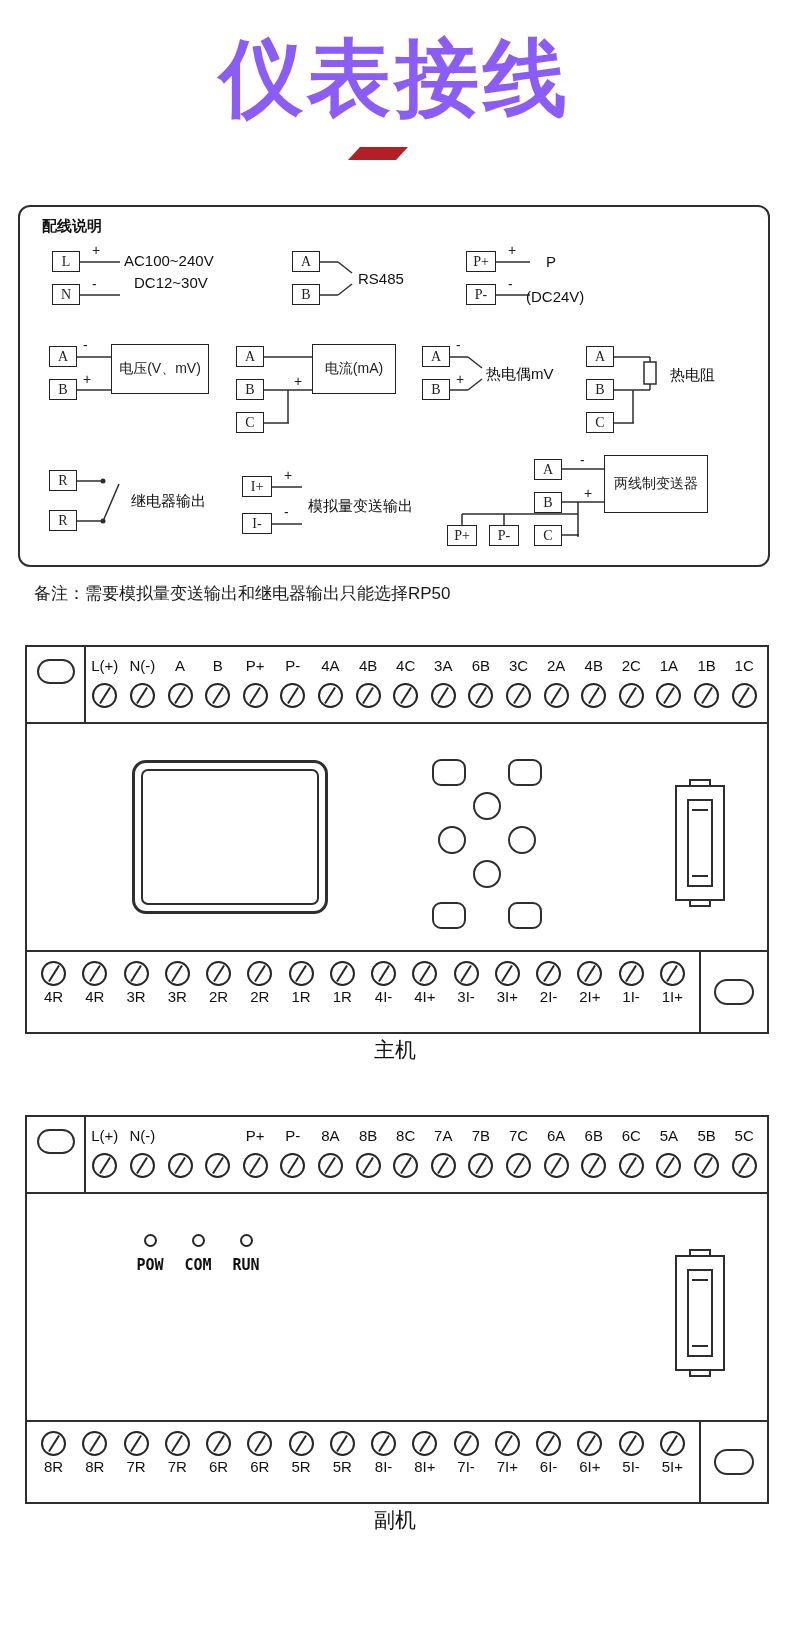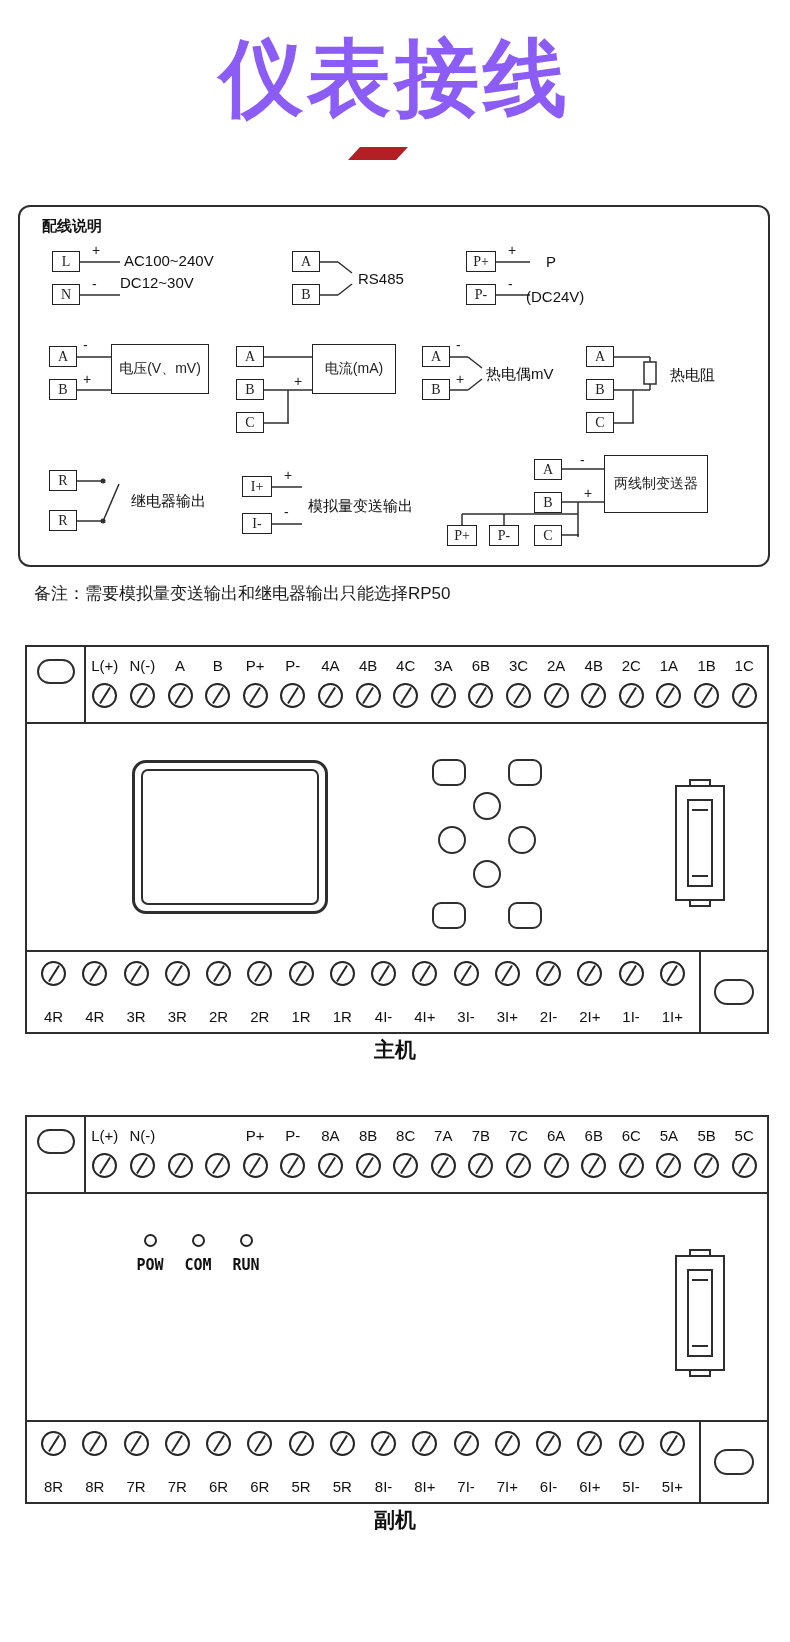--- a/index.html
+++ b/index.html
@@ -53,21 +53,21 @@
   .strip-bottom{position:absolute;left:0;bottom:0;right:0;height:80px;border-top:2px solid var(--line,#2e2e2e);}
   .oval-zone-tl{position:absolute;left:0;top:0;width:57px;height:100%;border-right:2px solid var(--line,#2e2e2e);}
   .oval-zone-br{position:absolute;right:0;top:0;width:66px;height:100%;border-left:2px solid var(--line,#2e2e2e);}
   .oval{width:38px;height:25px;border:2px solid var(--line,#2e2e2e);border-radius:13px;margin:12px auto 0;box-sizing:border-box;}
   .oval-zone-br .oval{margin-top:27px;width:40px;height:26px;}
   .cells{position:absolute;display:flex;}
   .cells.top{left:59px;top:10px;width:677px;height:62px;}
   .cells.bottom{left:6px;bottom:3px;width:660px;height:74px;padding-top:6px;box-sizing:border-box;}
   .tcell{flex:1 1 0;display:flex;flex-direction:column;align-items:center;}
   .cells.top .tcell{gap:8px;}
-  .cells.bottom .tcell{gap:22px;}
+  .cells.bottom .tcell{gap:2px;}
   .tlabel{font-size:15px;height:18px;line-height:18px;white-space:nowrap;color:#111;}
   .screw{width:25px;height:25px;border:2px solid #262626;border-radius:50%;position:relative;
          box-sizing:border-box;background:#fff;flex:0 0 auto;}
   .screw::after{content:"";position:absolute;left:50%;top:1px;height:19px;width:2px;background:#262626;
          transform:translateX(-50%) rotate(32deg);}
 
   
   .display{position:absolute;left:105px;top:113px;width:196px;height:154px;
            border:3px solid var(--line,#2e2e2e);border-radius:14px;box-sizing:border-box;}
   .display-inner{position:absolute;inset:6px;border:2px solid var(--line,#2e2e2e);border-radius:7px;}
@@ -85,21 +85,21 @@
               border:2px solid var(--line,#2e2e2e);box-sizing:border-box;}
   .conn-line{position:absolute;left:3px;right:3px;height:2px;background:var(--line,#2e2e2e);}
   .conn-line.t{top:8px;} .conn-line.b{bottom:8px;}
 
   
   .led-row{position:absolute;left:100px;top:117px;display:flex;gap:2px;}
   .led-item{width:46px;display:flex;flex-direction:column;align-items:center;gap:9px;}
   .led{width:13px;height:13px;border:2px solid #262626;border-radius:50%;box-sizing:border-box;}
   .led-label{font-size:15px;font-weight:700;font-family:"DejaVu Sans Mono",monospace;color:#111;}
 
-  .caption{position:absolute;left:0;width:790px;text-align:center;font-size:21px;font-weight:700;color:#111;}
+  .caption{position:absolute;left:0;width:790px;text-align:center;font-size:21px;font-weight:400;color:#111;}
   #main-caption{top:1036px;}
   #sub-caption{top:1506px;}
 </style>
 </head>
 <body>
 
 <div id="page">
 
   <div id="title">仪表接线</div>
   <div id="red-mark"></div>
@@ -110,21 +110,21 @@
     <div class="wg" id="g-power">
       <svg class="wires" width="230" height="70">
         <line x1="30" y1="15" x2="70" y2="15"></line>
         <line x1="30" y1="48" x2="70" y2="48"></line>
       </svg>
       <div class="tbox" style="left:2px;top:4px">L</div>
       <span class="sgn" style="left:42px;top:-4px">+</span>
       <div class="tbox" style="left:2px;top:37px">N</div>
       <span class="sgn" style="left:42px;top:30px">-</span>
       <div class="wlabel" style="left:74px;top:5px">AC100~240V</div>
-      <div class="wlabel" style="left:70px;top:27px">DC12~30V</div>
+      <div class="wlabel" style="left:84px;top:27px">DC12~30V</div>
     </div>
 
     <div class="wg" id="g-rs485">
       <svg class="wires" width="130" height="70">
         <line x1="30" y1="15" x2="48" y2="15"></line>
         <line x1="48" y1="15" x2="62" y2="26"></line>
         <line x1="30" y1="48" x2="48" y2="48"></line>
         <line x1="48" y1="48" x2="62" y2="37"></line>
       </svg>
       <div class="tbox" style="left:2px;top:4px">A</div>

